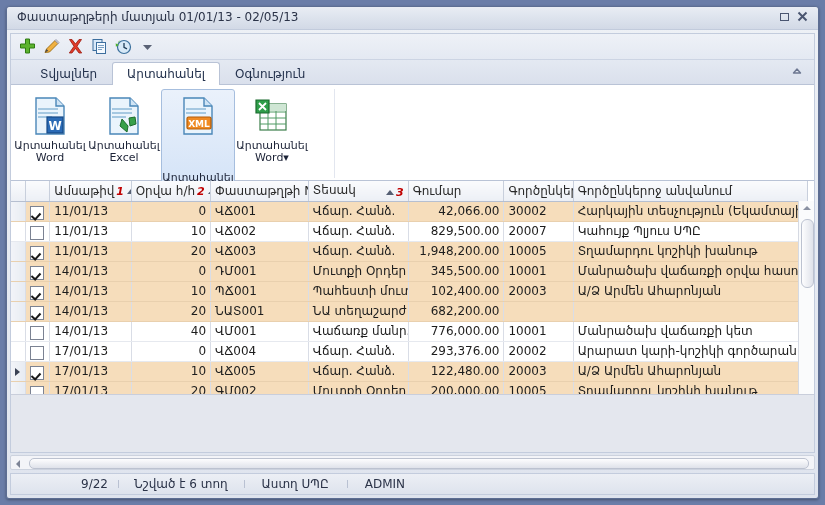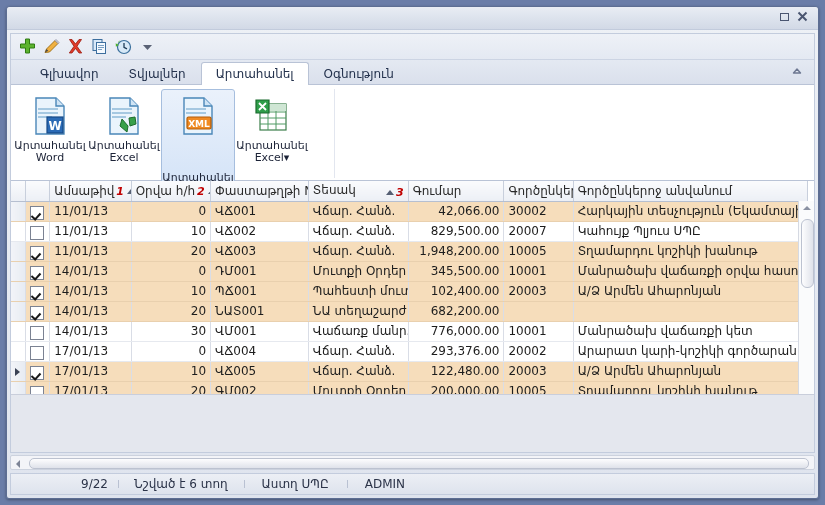--- a/index.html
+++ b/index.html
@@ -206,20 +206,21 @@
     content:"";position:absolute;left:0;top:3px;bottom:3px;width:1px;background:#b9c1d2;
   }
   #statusbar .sp{width:60px;}
 </style>
 </head>
 <body>
 
 <div id="window">
 
   <div id="titlebar">
+    <span id="title-text">Փաստաթղթերի մատյան 01/01/13 - 02/05/13</span>
     <div class="winbtn" id="btn-max">
       <span class="sq"></span>
     </div>
     <div class="winbtn" id="btn-close">
       <svg width="11" height="11" viewBox="0 0 11 11">
         <path d="M1.5 1.5 L9.5 9.5 M9.5 1.5 L1.5 9.5" stroke="#4a5570" stroke-width="2" fill="none"></path>
       </svg>
     </div>
   </div>
 
@@ -258,21 +259,20 @@
         </svg>
       </div>
       <div class="qat-btn">
         <svg width="19" height="19" viewBox="0 0 19 19">
           <path d="M5 8 h9 l-4.5 5 z" fill="#5a6275"></path>
         </svg>
       </div>
     </div>
 
     <div id="tabstrip">
-      <div class="tab">Գլխավոր</div>
       <div class="tab">Տվյալներ</div>
       <div class="tab active">Արտահանել</div>
       <div class="tab">Օգնություն</div>
       <div id="ribbon-collapse">
         <svg width="14" height="14" viewBox="0 0 14 14">
           <path d="M3.5 9 L7 5 L10.5 9 z" fill="none" stroke="#6d7791" stroke-width="1.4" stroke-linejoin="round"></path>
         </svg>
       </div>
     </div>
 
@@ -326,21 +326,21 @@
               <rect x="9" y="9" width="26" height="26" fill="#ffffff" stroke="#3b7e4a" stroke-width="1.2"></rect>
               <g stroke="#4f9a62" stroke-width="1">
                 <path d="M9 17 h26 M9 23 h26 M9 29 h26 M17 9 v26 M25 9 v26"></path>
               </g>
               <rect x="9" y="9" width="26" height="7" fill="#cfe6d4"></rect>
               <path d="M5 5 h13 v13 h-13 z" fill="#2f9e4a" stroke="#1b6b2e" stroke-width="1.2"></path>
               <path d="M8 8 l7 7 M15 8 l-7 7" stroke="#ffffff" stroke-width="1.8"></path>
             </svg>
             <span class="lbl">
               <span>Արտահանել</span><br>
-              <span>Excel▾</span>
+              <span>Word▾</span>
             </span>
           </div>
 
         </div>
         <div class="rgroup-label">Արտահանել</div>
       </div>
       <div class="rgroup-sep" style="left:323px;"></div>
     </div>
   </div>
 
@@ -449,21 +449,21 @@
               <td>ՆԱՏ001</td>
               <td>ՆԱ տեղաշարժ</td>
               <td class="r">682,200.00</td>
               <td></td>
               <td></td>
             </tr>
             <tr class="norm">
               <td class="ind"></td>
               <td class="ck"><span class="cbox"></span></td>
               <td>14/01/13</td>
-              <td class="r">30</td>
+              <td class="r">40</td>
               <td>ՎՄ001</td>
               <td>Վաճառք մանր.</td>
               <td class="r">776,000.00</td>
               <td>10001</td>
               <td>Մանրածախ վաճառքի կետ</td>
             </tr>
             <tr class="norm">
               <td class="ind"></td>
               <td class="ck"><span class="cbox"></span></td>
               <td>17/01/13</td>

